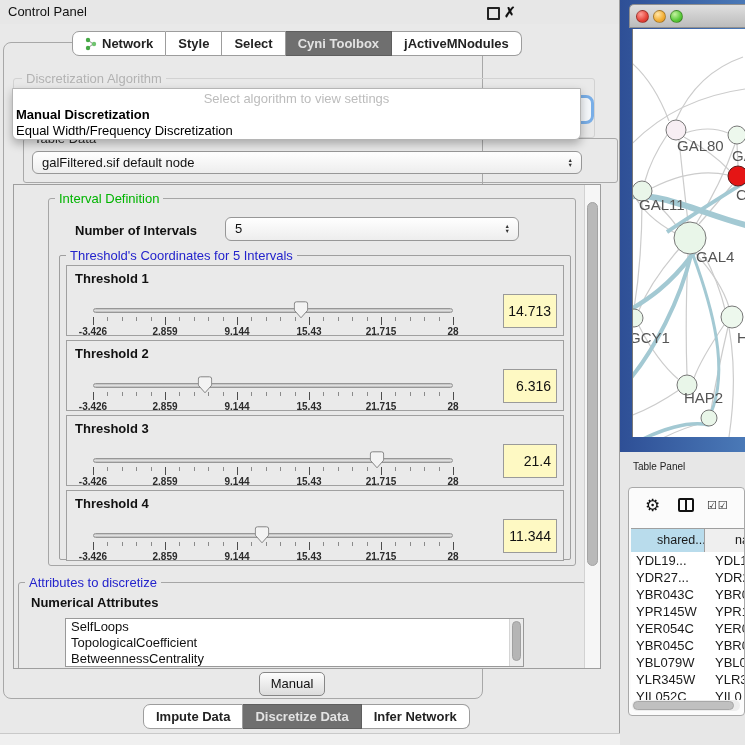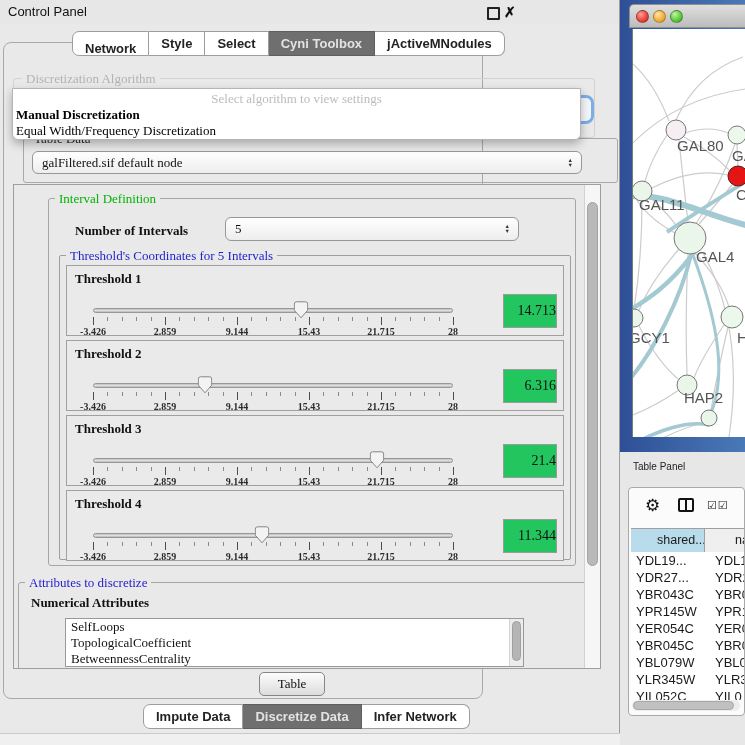--- a/index.html
+++ b/index.html
@@ -9,29 +9,29 @@
     -webkit-font-smoothing:antialiased;color:#1a1a1a;
   }
   
   #left-win{position:absolute;left:0;top:0;width:620px;height:745px;background:#e9e9e9;border-right:1px solid #9c9c9c;box-sizing:border-box;}
   .titlebar{position:absolute;left:0;top:0;width:100%;height:24px;background:#e7e7e7;}
   .tb-title{position:absolute;left:8px;top:0;line-height:24px;font-size:13px;color:#111;}
   .tb-float{position:absolute;left:487px;top:7px;width:9px;height:9px;border:2px solid #222;border-radius:1px;}
   .tb-close{position:absolute;left:504px;top:3px;font-size:14px;font-weight:bold;color:#111;line-height:18px;}
   
   .tabbar{position:absolute;display:flex;height:25px;z-index:20;}
-  .tab{display:flex;align-items:center;gap:5px;padding:0 12px;background:#fff;border:1px solid #9d9d9d;border-left:none;font-size:13px;font-weight:600;color:#222;line-height:23px;cursor:default;white-space:nowrap;flex-direction:column;}
+  .tab{display:flex;align-items:center;gap:5px;padding:0 12px;background:#fff;border:1px solid #9d9d9d;border-left:none;font-size:13px;font-weight:600;color:#222;line-height:23px;cursor:default;white-space:nowrap;}
   .tab:first-child{border-left:1px solid #9d9d9d;border-radius:7px 0 0 7px;}
   .tab:last-child{border-radius:0 7px 7px 0;}
   .tab.active{background:#6f6f6f;color:#e3e3e3;border-color:#5e5e5e;}
   #tabbar-top{left:72px;top:31px;}
   #tabbar-bottom{left:143px;top:704px;}
   .bottom-strip{position:absolute;left:0;top:733px;width:620px;height:12px;background:#f0f0f0;border-top:1px solid #c9c9c9;}
   
-  .panel-outer{position:absolute;left:3px;top:42px;width:480px;height:657px;border:1px solid #a8a8a8;border-radius:8px;box-sizing:border-box;font-family:Liberation Serif, serif;}
+  .panel-outer{position:absolute;left:3px;top:42px;width:480px;height:657px;border:1px solid #a8a8a8;border-radius:8px;box-sizing:border-box;}
   
   .disc-group{position:absolute;left:9px;top:35px;width:580px;height:58px;border:1px solid #d2d2d2;border-radius:3px;}
   .disc-title{position:absolute;left:8px;top:-8px;background:#e9e9e9;padding:0 4px;font-size:13px;color:#b2b2b2;}
   .focus-frag{position:absolute;left:548px;top:52px;width:36px;height:23px;border:3px solid #79aee7;border-radius:8px;background:#f4f7fa;z-index:4;}
   
   .popup{position:absolute;left:8px;top:45px;width:567px;height:50px;background:#fff;border:1px solid #b5b5b5;border-radius:0 0 6px 6px;box-shadow:0 4px 10px rgba(0,0,0,0.28);z-index:10;overflow:hidden;}
   .popup-prompt{height:16px;padding-top:2px;text-align:center;font-size:13px;color:#bcbcbc;}
   .popup-opt{height:16px;padding-left:3px;font-size:13px;color:#000;line-height:16px;white-space:nowrap;}
   .popup-opt.bold{font-weight:bold;}
   
@@ -56,21 +56,21 @@
   .threshold{position:relative;width:100%;height:71px;border:1px solid #a0a0a0;background:#eaeaea;box-sizing:border-box;margin-bottom:4px;}
   .th-label{position:absolute;left:8px;top:5px;font-size:13px;font-weight:bold;color:#111;}
   .slider{position:absolute;left:26px;top:35px;width:360px;height:36px;}
   .track{position:absolute;left:0;top:7px;width:100%;height:5px;border:1px solid #979797;border-radius:4px;background:linear-gradient(#bdbdbd,#e2e2e2 55%,#b3b3b3);box-sizing:border-box;}
   .thumb{position:absolute;top:0;transform:translateX(-50%);width:15px;height:18px;}
   .ticks{position:absolute;left:0;top:16px;width:100%;height:9px;}
   .tick{position:absolute;top:0;width:1px;height:4px;background:#8a8a8a;}
   .tick.major{height:8px;background:#4d4d4d;}
   .ticklabels{position:absolute;left:0;top:25px;width:100%;height:11px;}
   .ticklabels span{position:absolute;top:0;transform:translateX(-50%);font-size:10px;font-weight:700;color:#2b2b2b;white-space:nowrap;}
-  .th-value{position:absolute;right:6px;top:28px;width:54px;height:34px;background:#22c55e;border:1px solid #9a9a9a;box-sizing:border-box;font-size:14px;color:#111;text-align:right;line-height:32px;}
+  .th-value{position:absolute;right:6px;top:28px;width:54px;height:34px;background:#fef9c3;border:1px solid #9a9a9a;box-sizing:border-box;font-size:14px;color:#111;text-align:right;line-height:32px;padding-right:5px;}
   
   .attr-group{position:absolute;left:4px;top:397px;width:566px;height:87px;border:1px solid #a6a6a6;border-radius:3px;}
   .attr-title{position:absolute;left:12px;top:12px;font-size:13px;font-weight:bold;color:#111;}
   .attr-list{position:absolute;left:46px;top:35px;width:459px;height:49px;background:#fff;border:1px solid #999;box-sizing:border-box;overflow:hidden;}
   .attr-item{padding-left:5px;font-size:13px;line-height:16px;color:#111;white-space:nowrap;}
   .list-vscroll{position:absolute;right:0;top:0;width:14px;height:100%;background:#ececec;border-left:1px solid #d5d5d5;box-sizing:border-box;}
   .list-vscroll .thumb-v{position:absolute;left:2px;top:2px;width:9px;height:40px;background:#b5b5b5;border:1px solid #a0a0a0;border-radius:5px;box-sizing:border-box;}
   .apply-btn{position:absolute;left:255px;top:629px;width:64px;height:22px;border:1px solid #868686;border-radius:5px;background:linear-gradient(#fdfdfd,#dcdcdc);font-size:13px;color:#111;text-align:center;line-height:21px;}
   
   .net-icon{display:inline-block;width:12px;height:14px;}
@@ -394,21 +394,21 @@
                 <div class="thumb-v"></div>
               </div>
           </div>
         </div>
 
         <div class="vscroll">
           <div class="thumb-v"></div>
         </div>
       </div>
 
-      <div class="apply-btn">Table</div>
+      <div class="apply-btn">Manual</div>
     </div>
 
     <div class="tabbar" id="tabbar-bottom">
       <div class="tab">
           <span>Impute Data</span>
         </div>
       <div class="tab active">
           <span>Discretize Data</span>
         </div>
       <div class="tab">

